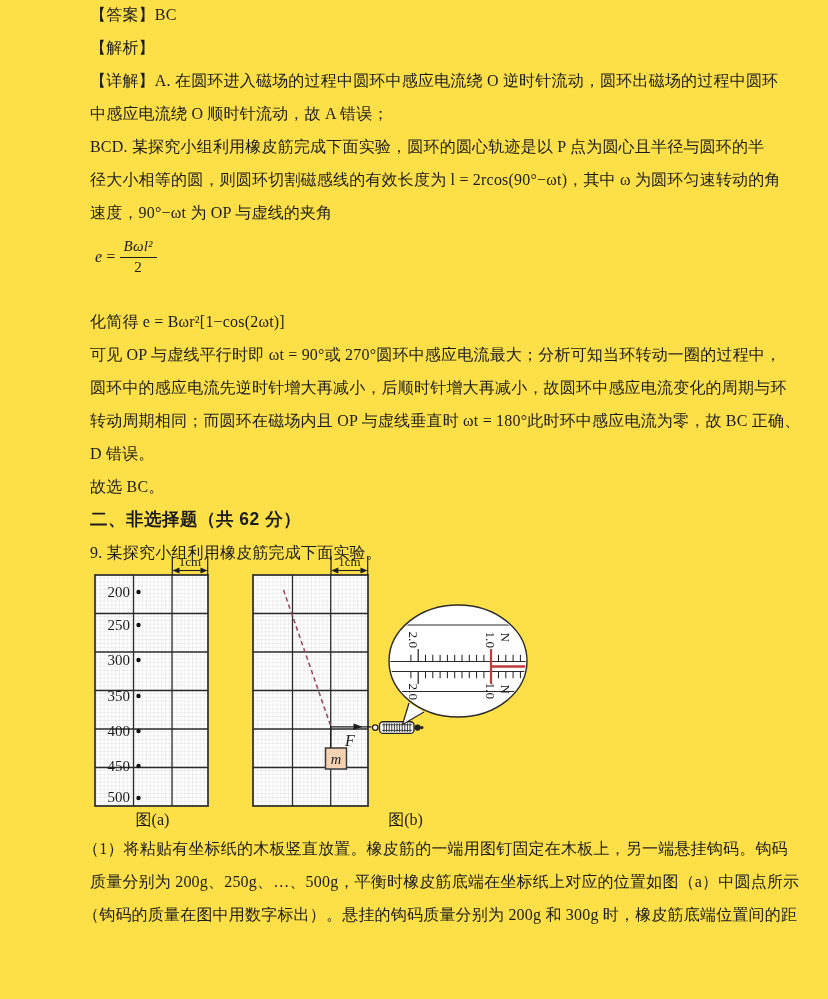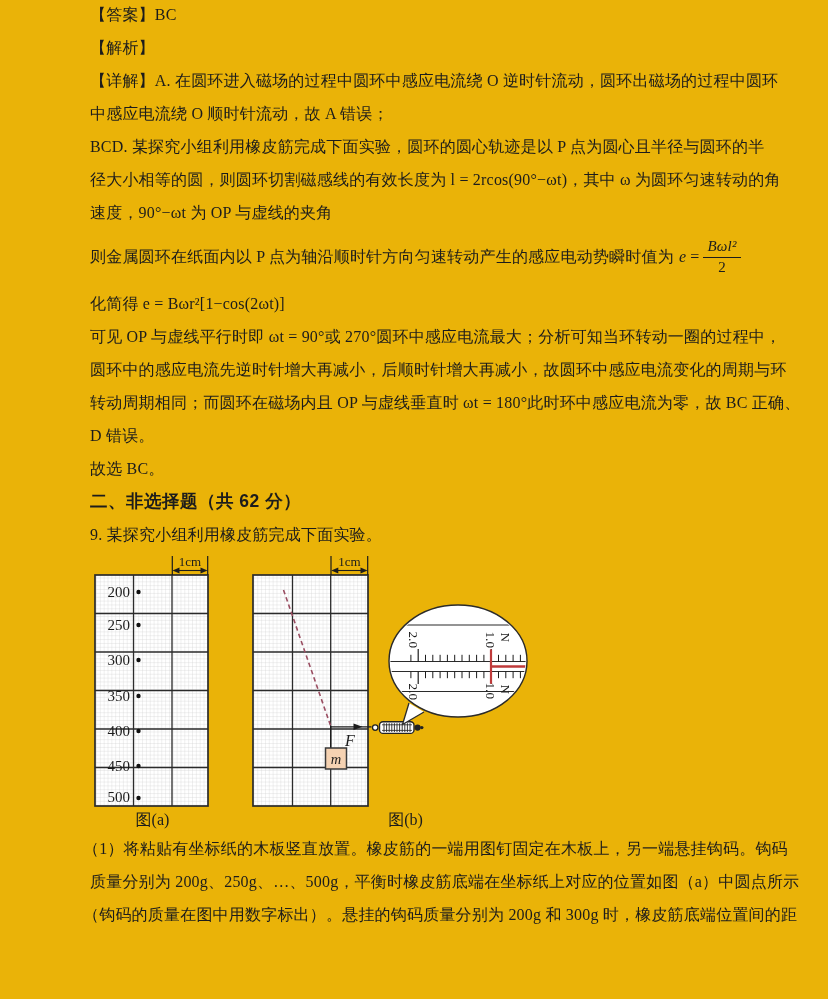--- a/index.html
+++ b/index.html
@@ -1,51 +1,50 @@
 <!DOCTYPE html>
 <html><head>
 <meta charset="utf-8">
 <style>
   html,body{margin:0;padding:0;background:#ffffff;}
   .page{
-    position:relative;width:828px;height:999px;background:#eab308;overflow:hidden;
+    position:relative;width:828px;height:999px;background:#fde047;overflow:hidden;
     font-family:"Liberation Serif","DejaVu Serif",serif;color:#1c1c1c;
   }
   .col{position:absolute;left:90px;width:680px;}
   .col1{top:-2px;}
   .col2{top:832px;}
   .ln{height:33px;line-height:33px;font-size:16px;white-space:nowrap;letter-spacing:0.2px;}
   .paren{margin-left:-7px;}
   .formula-row{height:56px;display:flex;align-items:center;white-space:nowrap;font-size:16px;letter-spacing:0.2px;}
   .formula-row .lhs{font-style:italic;margin-left:5px;}
   .formula-row .eq{margin:0 4px;}
   .frac{display:inline-flex;flex-direction:column;align-items:center;line-height:1.15;font-size:15px;vertical-align:middle;}
   .frac .num{font-style:italic;border-bottom:1.3px solid #1c1c1c;padding:0 4px 1px 4px;text-align:right;}
   .frac .den{padding-top:1px;}
-  .mt6{margin-top:2px;}
+  .mt6{margin-top:20px;}
   .heading{height:33px;line-height:33px;font-size:17.5px;font-weight:bold;white-space:nowrap;
     font-family:"Liberation Sans","DejaVu Sans",sans-serif;letter-spacing:0.5px;}
   .figsvg{position:absolute;left:0;top:550px;}
 </style>
 </head>
 <body>
 
 <div class="page">
 
   <div class="col col1">
     <div class="ln">【答案】BC</div>
     <div class="ln">【解析】</div>
     <div class="ln">【详解】A. 在圆环进入磁场的过程中圆环中感应电流绕 O 逆时针流动，圆环出磁场的过程中圆环</div>
     <div class="ln">中感应电流绕 O 顺时针流动，故 A 错误；</div>
     <div class="ln">BCD. 某探究小组利用橡皮筋完成下面实验，圆环的圆心轨迹是以 P 点为圆心且半径与圆环的半</div>
     <div class="ln">径大小相等的圆，则圆环切割磁感线的有效长度为 l = 2rcos(90°−ωt)，其中 ω 为圆环匀速转动的角</div>
     <div class="ln">速度，90°−ωt 为 OP 与虚线的夹角</div>
 
     <div class="formula-row">
-      <span>则金属圆环在纸面内以 P 点为轴沿顺时针方向匀速转动产生的感应电动势瞬时值为</span>
       <span class="lhs">e</span>
       <span class="eq">=</span>
       <span class="frac">
         <span class="num">Bωl²</span>
         <span class="den">2</span>
       </span>
     </div>
 
     <div class="ln mt6">化简得 e = Bωr²[1−cos(2ωt)]</div>
     <div class="ln">可见 OP 与虚线平行时即 ωt = 90°或 270°圆环中感应电流最大；分析可知当环转动一圈的过程中，</div>

